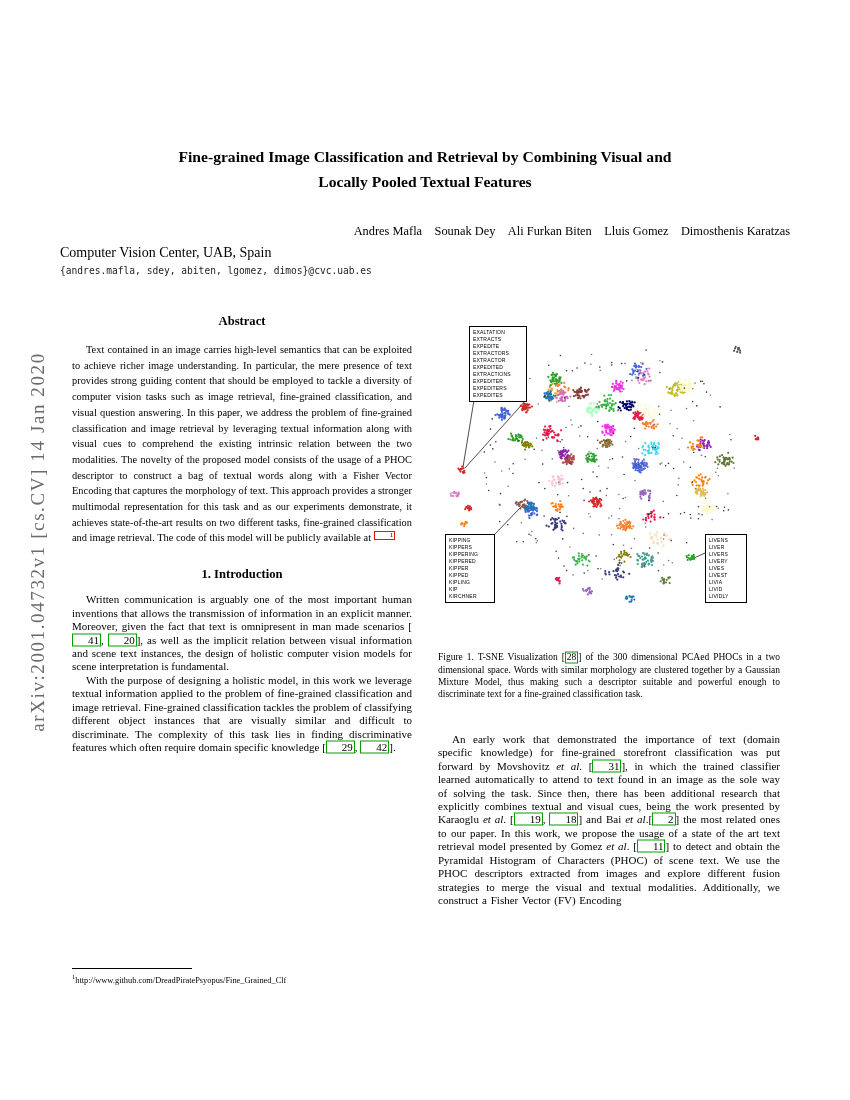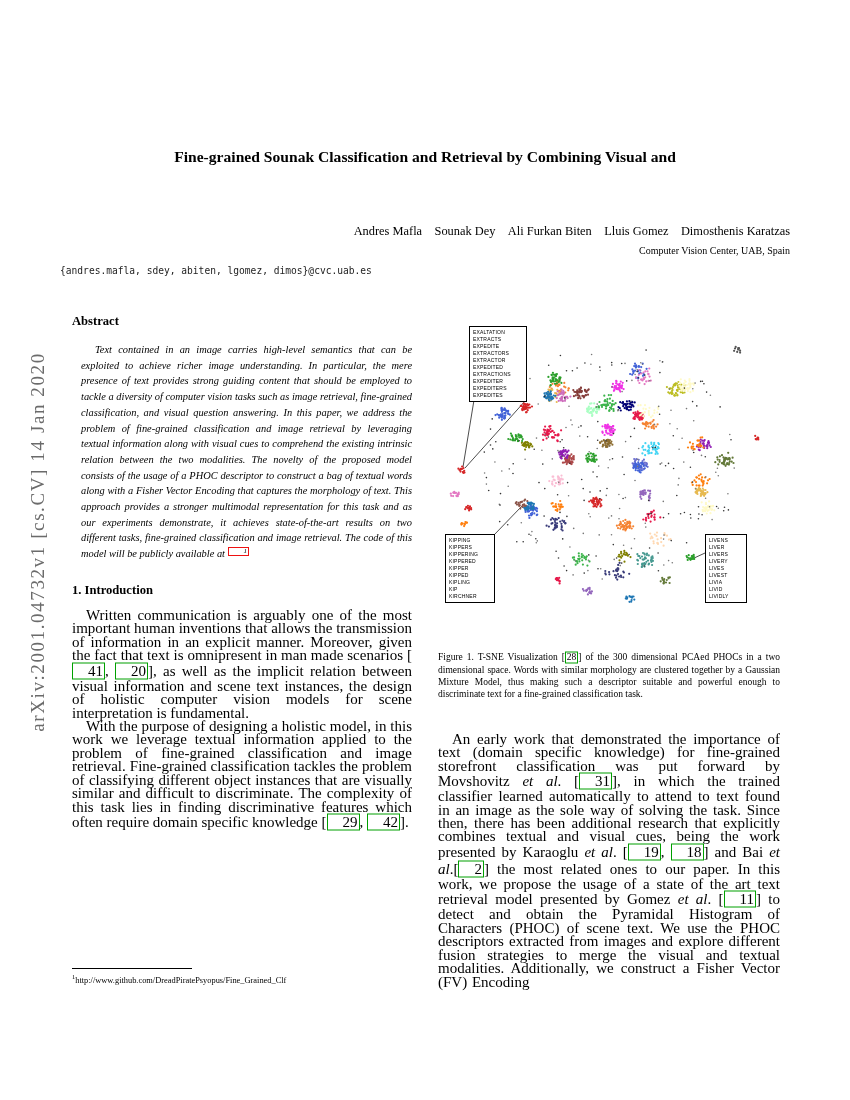--- a/index.html
+++ b/index.html
@@ -9,33 +9,33 @@
   .stamp-wrap { position:absolute; left:4px; top:0; width:68px; height:1084px;
                 display:flex; align-items:center; justify-content:center; }
   .stamp { transform:rotate(-90deg); white-space:nowrap; font-size:19px;
            letter-spacing:1.6px; color:#6b6b6b; font-family:"Liberation Serif", serif; }
 
   .title-block { position:absolute; top:144px; left:90px; width:670px; text-align:center; }
   .title-line { font-size:15.6px; font-weight:bold; line-height:25px; }
 
   .authors { position:absolute; top:224px; left:60px; width:730px; text-align:right;
              font-size:12.4px; white-space:pre-wrap; }
-  .affiliation { position:absolute; top:245px; left:60px; width:730px; text-align:right; font-size:10px; }
+  .affiliation { position:absolute; top:245px; left:60px; width:730px; text-align:left; font-size:14px; }
   .emails { position:absolute; top:265px; left:60px; width:730px; text-align:left;
             font-size:9.6px; font-family:"DejaVu Sans Mono", monospace; color:#222; }
 
   .col-left  { position:absolute; left:72px;  top:314px; width:340px; }
   .col-right { position:absolute; left:438px; top:318px; width:342px; }
 
-  .abstract-heading { text-align:left; font-size:12.6px; font-weight:bold; margin-bottom:13px; }
-  .abstract-body { font-size:10.4px; font-style:italic; text-align:justify;
-                   line-height:15.7px; text-indent:14px;margin-left:9px; }
+  .abstract-heading { text-align:center; font-size:12.6px; font-weight:bold; margin-bottom:13px; }
+  .abstract-body { font-size:10.4px; text-align:justify;
+                   line-height:15.7px; text-indent:14px; }
 
-  .section-heading { font-size:12.6px; font-weight:bold; margin-top:21px; margin-bottom:11px; }
-  .para { font-size:15px; text-align:justify; line-height:13.45px; text-indent:14px; }
+  .section-heading { font-size:12.6px; font-weight:bold; margin-top:21px; margin-bottom:11px;text-align:center; }
+  .para { font-size:11px; text-align:justify; line-height:13.45px; text-indent:14px; }
 
   .it { font-style:italic;margin-top:8px; }
   .cite { border:1px solid var(--cite-color,#00a000); padding:0 1px; line-height:1;
           display:inline-block; transform:translateY(-0.5px); }
   .fnmark { border:1px solid var(--link-color,#ee1111); padding:0 1px; font-size:7px;
             vertical-align:super; line-height:1; display:inline-block; }
   .sup { font-size:6.5px; vertical-align:super; }
 
   .figure-box { position:relative; width:342px; height:316px; }
   .figure-box svg { position:absolute; inset:0; }
@@ -56,21 +56,22 @@
   .footnote-text { font-size:8.4px; line-height:10px; }
 </style>
 </head>
 <body>
 
 <div class="stamp-wrap">
   <div class="stamp">arXiv:2001.04732v1  [cs.CV]  14 Jan 2020</div>
 </div>
 
 <div class="title-block">
-  <div class="title-line">Fine-grained Sounak Classification and Retrieval by Combining Visual and</div>
+  <div class="title-line">Fine-grained Image Classification and Retrieval by Combining Visual and</div>
+  <div class="title-line">Locally Pooled Textual Features</div>
 </div>
 
 <div class="authors">Andres Mafla  Sounak Dey  Ali Furkan Biten  Lluis Gomez  Dimosthenis Karatzas</div>
 <div class="affiliation">Computer Vision Center, UAB, Spain</div>
 <div class="emails">{andres.mafla, sdey, abiten, lgomez, dimos}@cvc.uab.es</div>
 
 <div class="col-left">
   <div class="abstract-heading">Abstract</div>
   <div class="abstract-body">Text contained in an image carries high-level semantics that can be exploited to achieve richer image understanding. In particular, the mere presence of text provides strong guiding content that should be employed to tackle a diversity of computer vision tasks such as image retrieval, fine-grained classification, and visual question answering. In this paper, we address the problem of fine-grained classification and image retrieval by leveraging textual information along with visual cues to comprehend the existing intrinsic relation between the two modalities. The novelty of the proposed model consists of the usage of a PHOC descriptor to construct a bag of textual words along with a Fisher Vector Encoding that captures the morphology of text. This approach provides a stronger multimodal representation for this task and as our experiments demonstrate, it achieves state-of-the-art results on two different tasks, fine-grained classification and image retrieval. The code of this model will be publicly available at <span class="fnmark">1</span></div>
   <div class="section-heading">1. Introduction</div>

